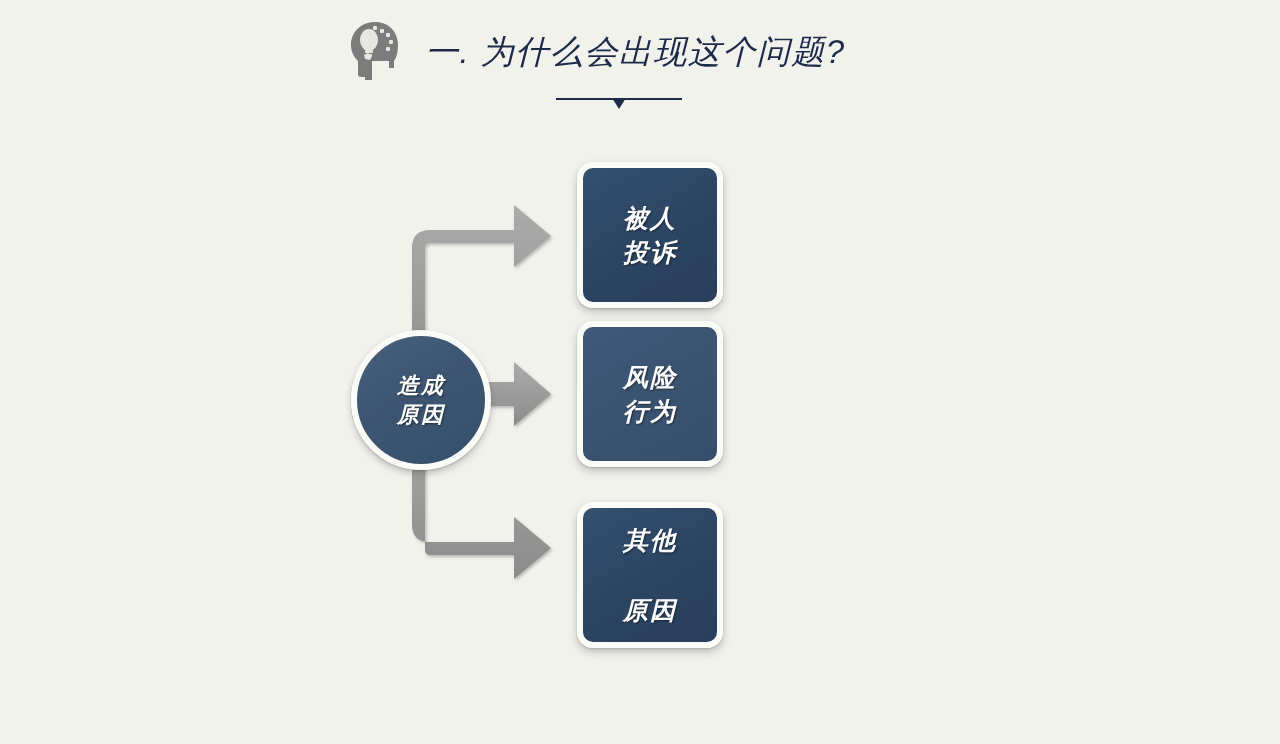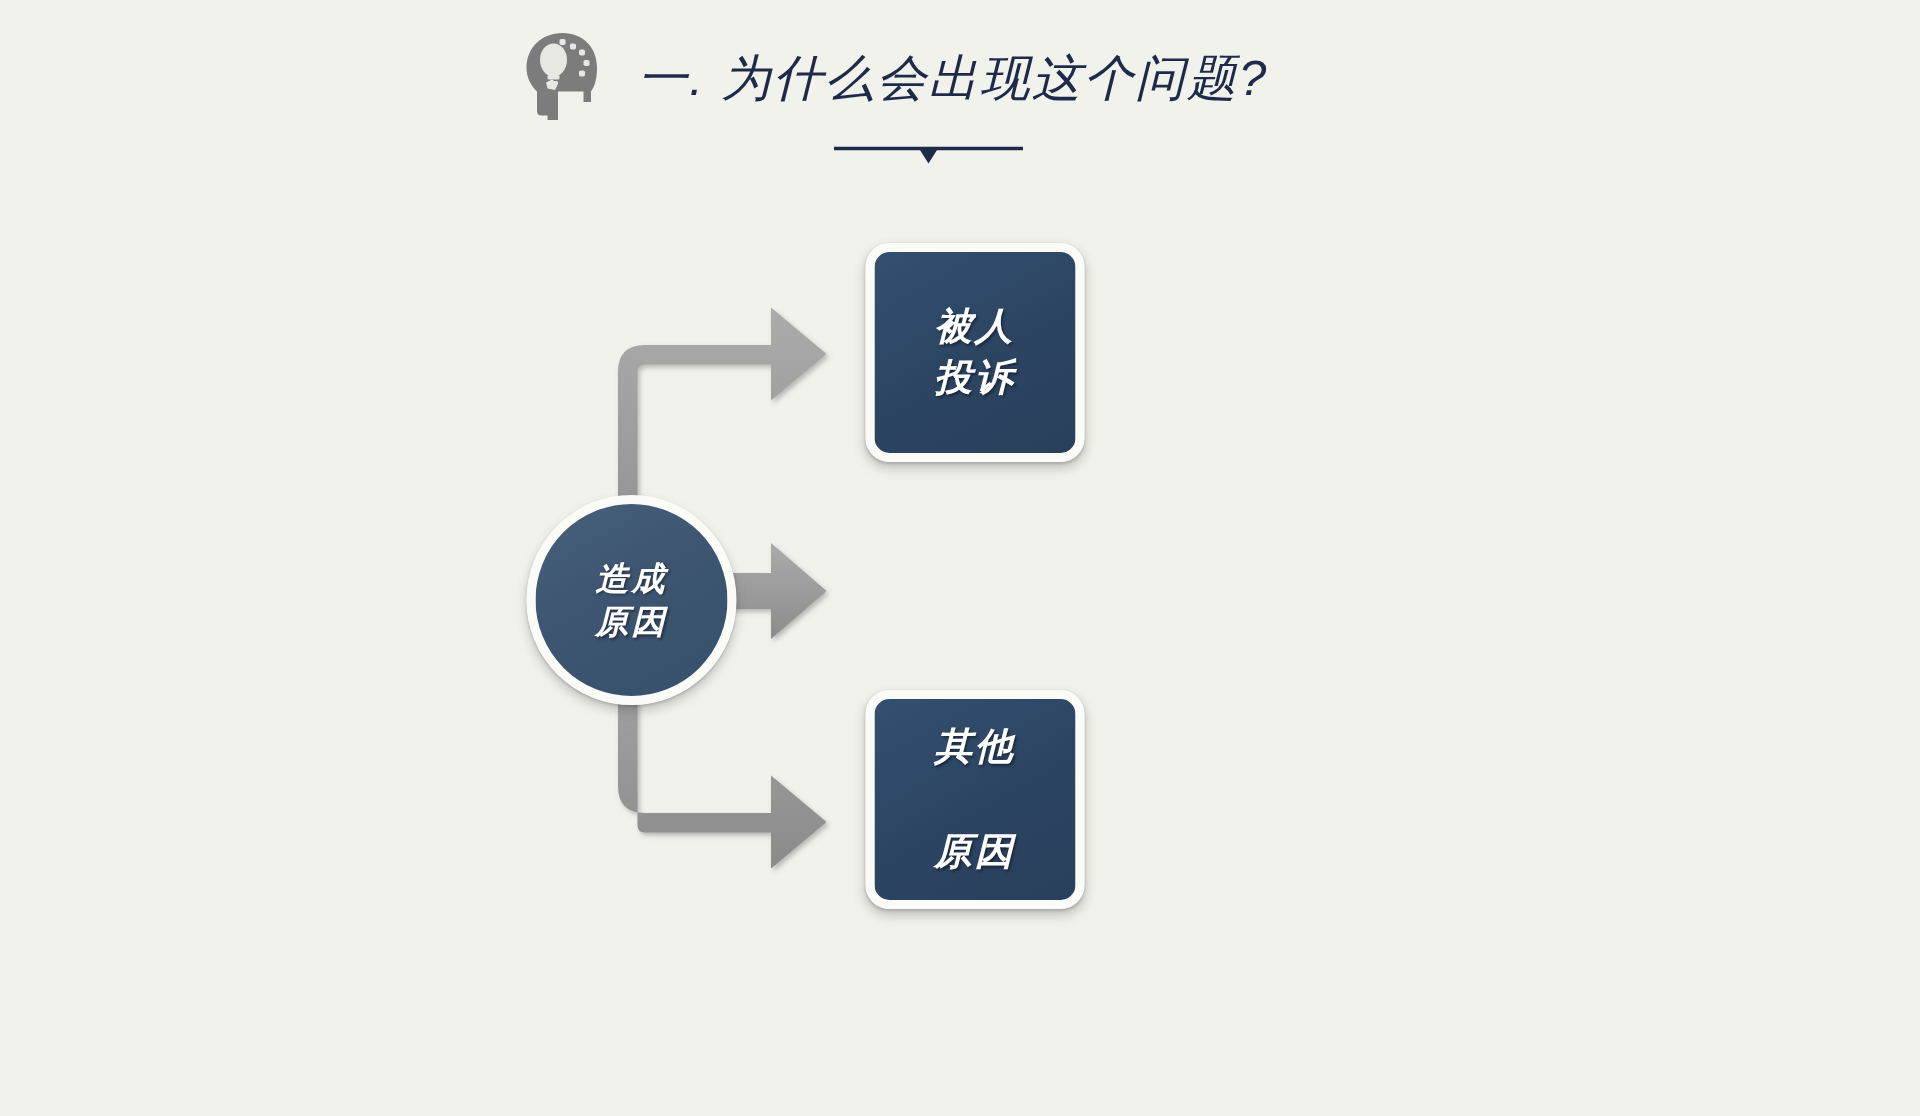--- a/index.html
+++ b/index.html
@@ -147,21 +147,21 @@
 
   #outcome-box-0 {
     top: 162px;
     background: linear-gradient(150deg, #33506f 0%, #2c4563 50%, #29405c 100%);
   }
   #outcome-box-1 {
     top: 321px;
     background: linear-gradient(150deg, #41597a 0%, #3a5370 50%, #364e6a 100%);
   }
   #outcome-box-2 {
-    top: 460px;
+    top: 502px;
     background: linear-gradient(150deg, #33506f 0%, #2c4563 50%, #29405c 100%);
     gap: 36px;
   }
 </style>
 </head>
 <body>
 
 <div id="slide">
 
   <div id="header">
@@ -258,20 +258,24 @@
     <div id="source-node">
       <span class="node-line">造成</span>
       <span class="node-line">原因</span>
     </div>
 
     <div class="outcome-box" id="outcome-box-0">
       <span class="node-line">被人</span>
       <span class="node-line">投诉</span>
     </div>
 
+    <div class="outcome-box" id="outcome-box-1">
+      <span class="node-line">风险</span>
+      <span class="node-line">行为</span>
+    </div>
 
     <div class="outcome-box" id="outcome-box-2">
       <span class="node-line">其他</span>
       <span class="node-line">原因</span>
     </div>
 
   </div>
 </div>
 
 </body></html>

